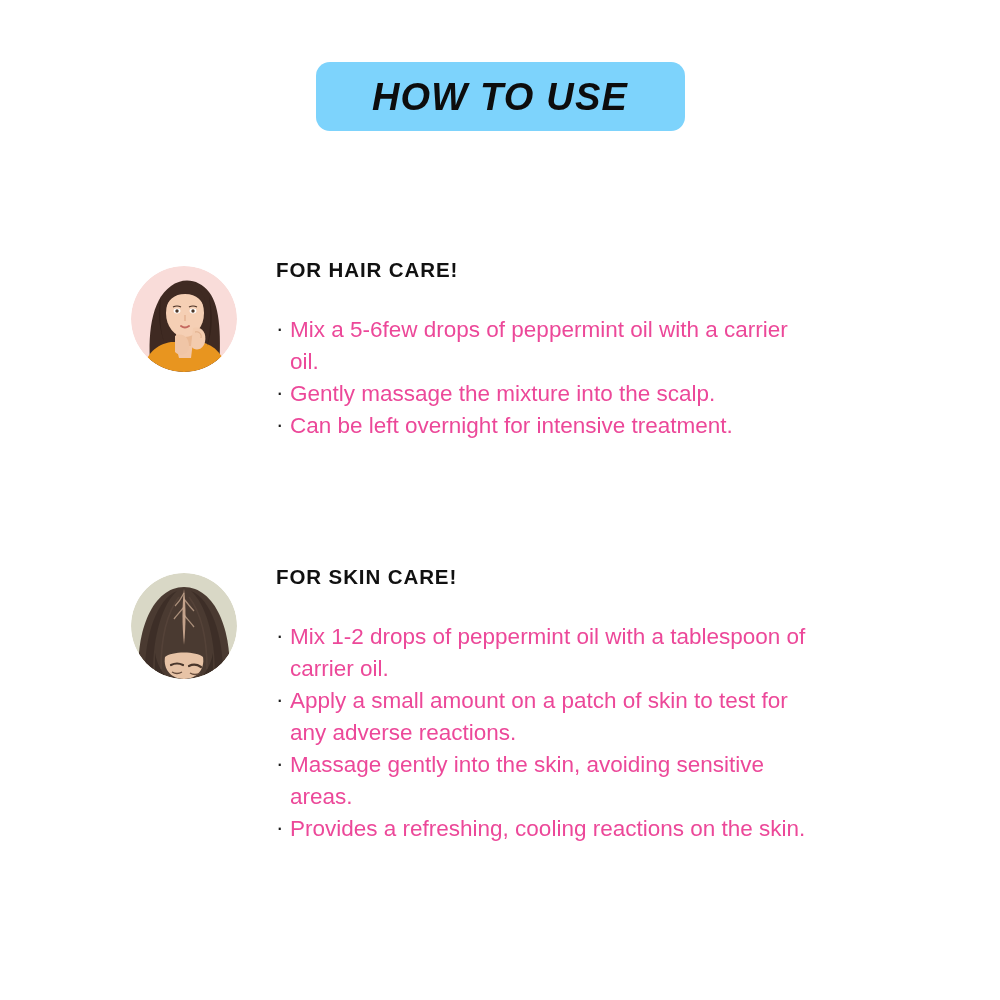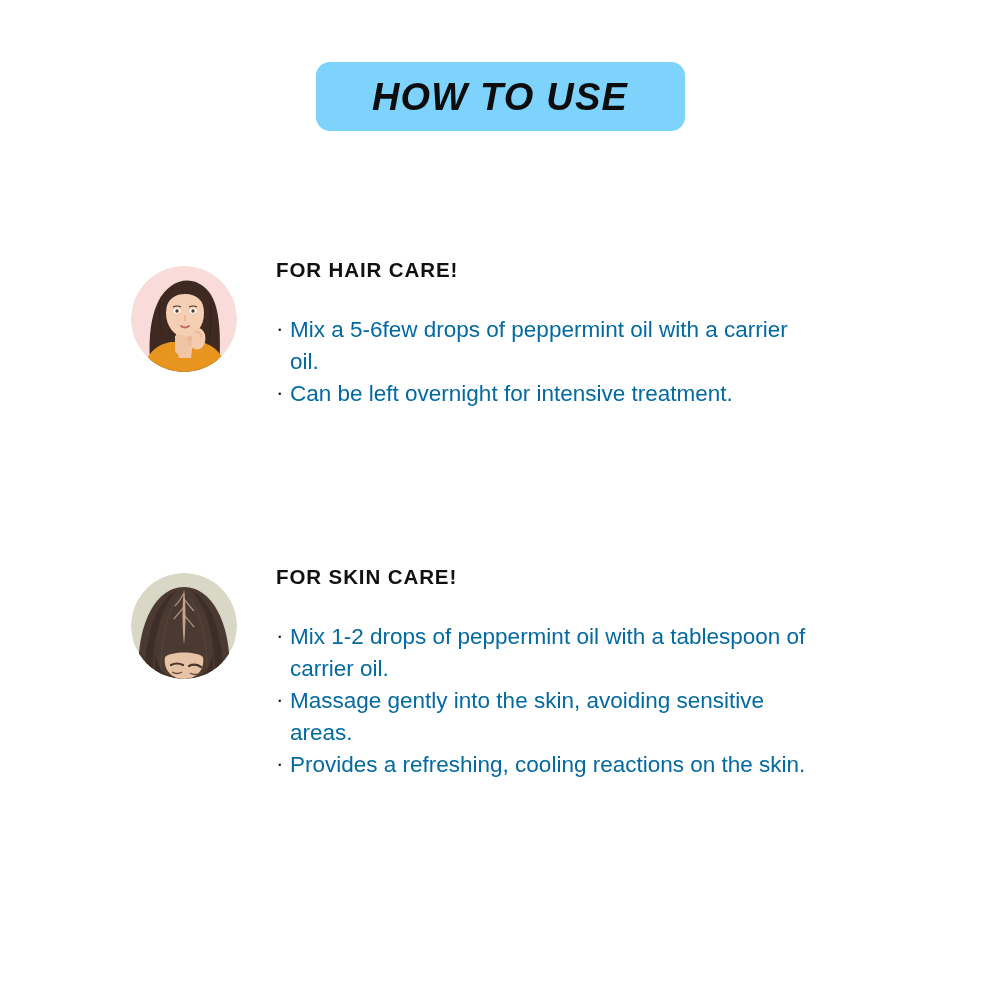--- a/index.html
+++ b/index.html
@@ -86,21 +86,21 @@
     margin: 0 0 33px 0;
     white-space: nowrap;
   }
 
   .bullet-list {
     list-style: none;
     margin: 0;
     padding: 0;
     font-family: "Liberation Sans", sans-serif;
     font-size: 22.5px;
-    color: #0369a1;
+    color: #ec4899;
     line-height: 32px;
   }
   .bullet-list li {
     position: relative;
     padding-left: 14px;
     margin: 0;
     max-width: 600px;
   }
   .bullet-list li::before {
     content: "\00B7";
@@ -162,20 +162,21 @@
           <path d="M44 70 C50 66 58 70 58 80 C58 88 50 92 44 86 Z" fill="#f0c5a6"></path>
           <path d="M64 66 C68 65 71 68 70 72" stroke="#dda987" stroke-width="0.9" fill="none"></path>
         </g>
       </svg>
     </div>
 
     <div class="section-body">
       <h2 class="section-heading">FOR HAIR CARE!</h2>
       <ul class="bullet-list" id="list-hair">
         <li>Mix a 5-6few drops of peppermint oil with a carrier oil.</li>
+        <li>Gently massage the mixture into the scalp.</li>
         <li>Can be left overnight for intensive treatment.</li>
       </ul>
     </div>
 
   </div>
 </div>
 
 <div class="section" id="section-skin">
   <div class="section-inner">
 
@@ -209,19 +210,20 @@
           <path d="M24 80 C26 92 32 102 38 106 L24 106 Z" fill="#3b2d26"></path>
           <path d="M82 80 C80 92 74 102 68 106 L82 106 Z" fill="#3b2d26"></path>
         </g>
       </svg>
     </div>
 
     <div class="section-body">
       <h2 class="section-heading">FOR SKIN CARE!</h2>
       <ul class="bullet-list" id="list-skin">
         <li>Mix 1-2 drops of peppermint oil with a tablespoon of carrier oil.</li>
+        <li>Apply a small amount on a patch of skin to test for any adverse reactions.</li>
         <li>Massage gently into the skin, avoiding sensitive areas.</li>
         <li>Provides a refreshing, cooling reactions on the skin.</li>
       </ul>
     </div>
 
   </div>
 </div>
 
 </body></html>

